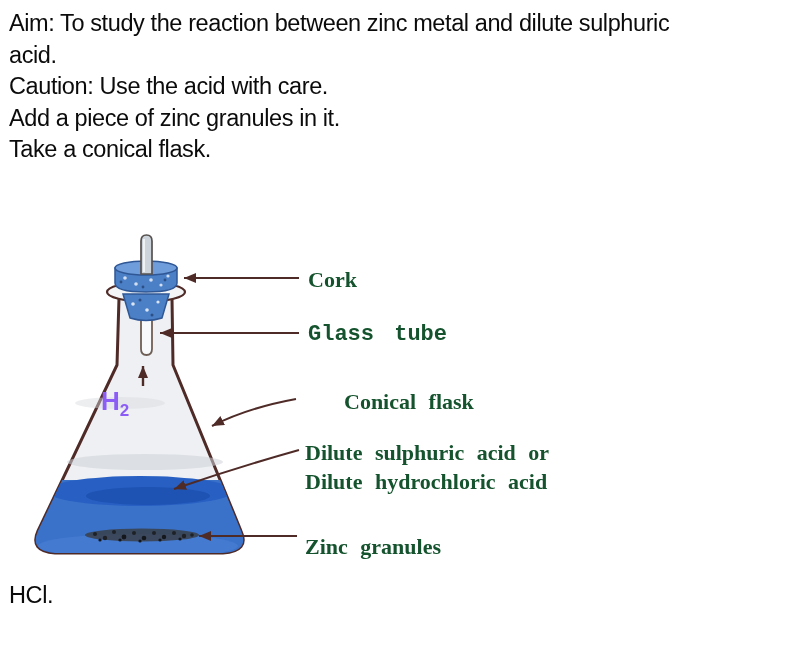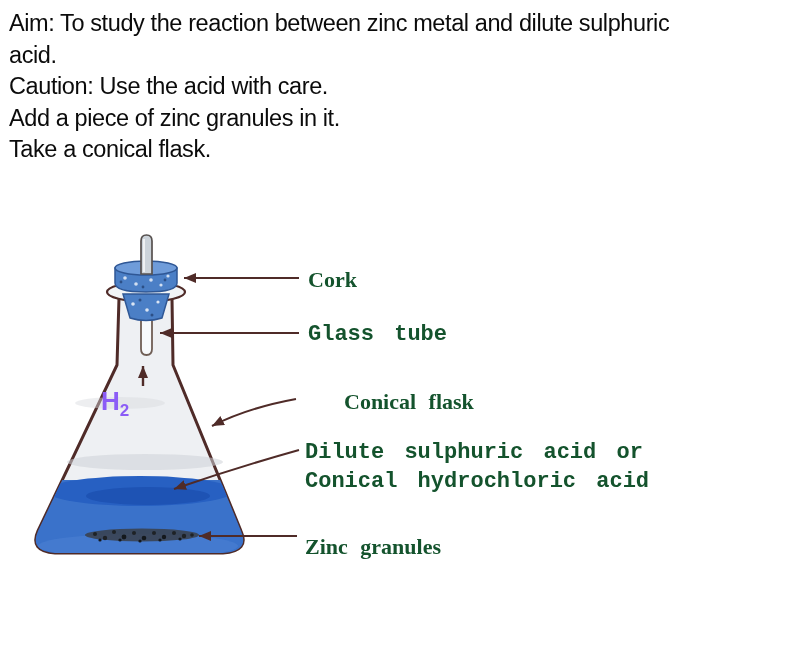--- a/index.html
+++ b/index.html
@@ -17,21 +17,21 @@
     position:absolute;left:0;top:228px;width:800px;height:352px;
   }
   #flask-svg{position:absolute;left:0;top:0;}
   .dlabel{
     position:absolute;font-family:"Liberation Serif", serif;font-weight:bold;
     color:#14532d;font-size:22px;line-height:29px;word-spacing:7px;white-space:nowrap;
   }
   #lbl-cork{left:308px;top:37px;}
   #lbl-glass{left:308px;top:92px;font-family:Liberation Mono, monospace;}
   #lbl-conical{left:300px;top:159px;margin-left:44px;}
-  #lbl-acid{left:305px;top:210px;font-family:Liberation Mono, monospace;}
+  #lbl-acid{left:305px;top:210px;}
   #lbl-zinc{left:305px;top:304px;}
   #lbl-gas{
     position:absolute;left:101px;top:158px;width:84px;text-align:left;
     font-family:Liberation Sans, sans-serif;font-weight:bold;color:#8b5cf6;
     font-size:26px;line-height:31px;
   }
   #lbl-gas sub{font-size:17px;line-height:0;}
 </style>
 </head>
 <body>
@@ -126,22 +126,23 @@
     <path d="M 297,308 L 199,308" stroke="#4f2b28" stroke-width="2" fill="none" marker-end="url(#arrow)"></path>
 
     <path d="M 143,158 L 143,138" stroke="#4f2b28" stroke-width="2.4" fill="none" marker-end="url(#arrow)"></path>
   </svg>
 
   <div id="lbl-cork" class="dlabel">Cork</div>
   <div id="lbl-glass" class="dlabel">Glass tube</div>
   <div id="lbl-conical" class="dlabel">Conical flask</div>
   <div id="lbl-acid" class="dlabel">
     <div>Dilute sulphuric acid or</div>
-    <div>Conical hydrochloric acid</div>
+    <div>Dilute hydrochloric acid</div>
   </div>
   <div id="lbl-zinc" class="dlabel">Zinc granules</div>
   <div id="lbl-gas">
     <div><span>H</span><sub>2</sub></div>
   </div>
 </div>
 
 <div id="footer" class="textblock">
+  <div>HCl.</div>
 </div>
 
 </body></html>

